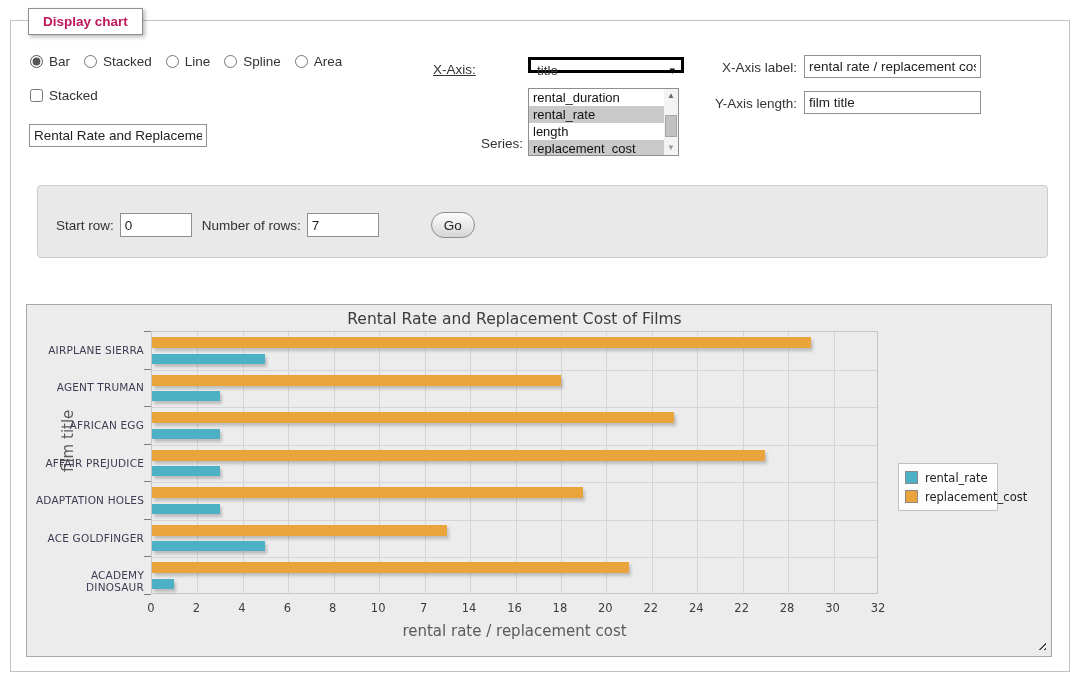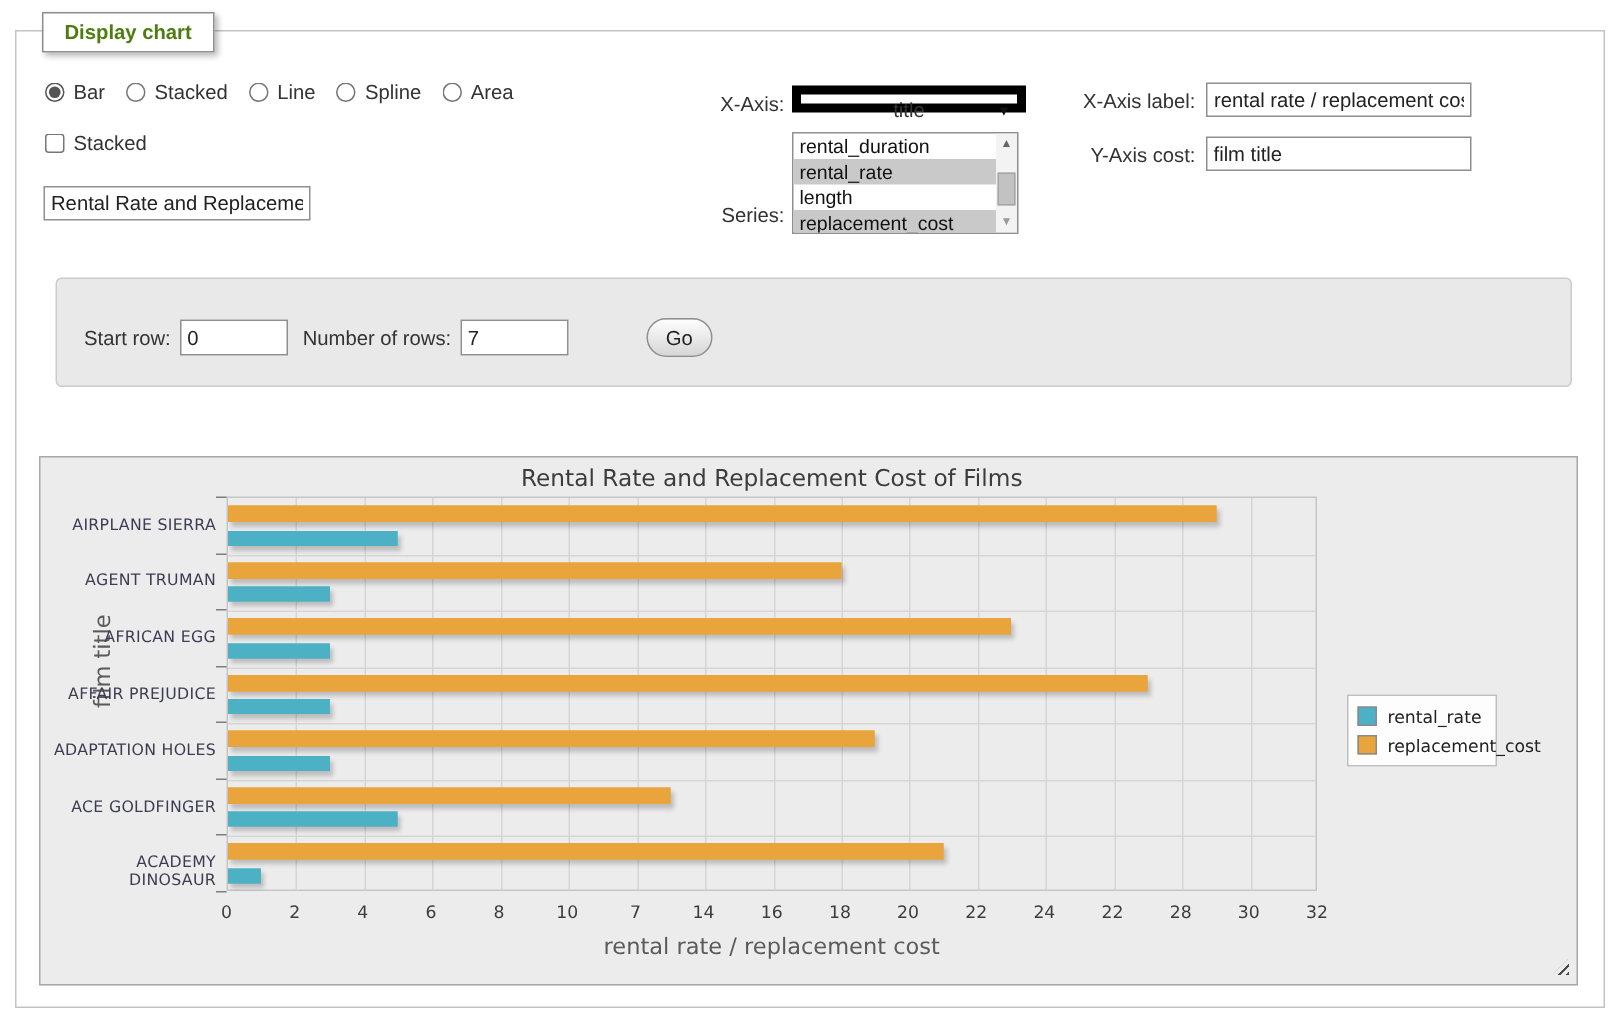--- a/index.html
+++ b/index.html
@@ -4,38 +4,38 @@
 <style>
   * { margin:0; padding:0; box-sizing:border-box; }
   html,body { background:#fff; }
   body { width:1081px; height:681px; font-family:"Liberation Sans", sans-serif; color:#333; overflow:hidden; }
   #page { position:relative; width:1081px; height:681px; }
 
   
   .outer-fieldset { position:absolute; left:10px; top:20px; width:1060px; height:652px;
     border:1px solid #c3c3c3; background:#fff; }
   .legend-box { position:absolute; left:28px; top:8px; background:#fff; border:1px solid #8e8e8e;
-    padding:5px 14px; font-size:13.5px; font-weight:bold; color:#4d7c0f;
+    padding:5px 14px; font-size:13.5px; font-weight:bold; color:#be185d;
     box-shadow:2px 2px 4px rgba(0,0,0,0.28); z-index:5; }
 
   label, .lbl { font-size:13.5px; color:#333; }
   input[type=text] { border:1px solid #8f8f8f; background:#fff; font-size:13.5px;
     font-family:"Liberation Sans",sans-serif; padding:2px 4px; color:#222; }
 
   
   .radio-row { position:absolute; left:30px; top:54px; display:flex; align-items:center; gap:6px; }
   .radio-row label { margin-right:8px; }
   input[type=radio], input[type=checkbox] { width:13px; height:13px; accent-color:#555; }
   .stacked-row { position:absolute; left:30px; top:88px; display:flex; align-items:center; gap:6px; }
   .title-input { position:absolute; left:29px; top:124px; width:178px; height:23px; }
 
   
-  .xaxis-label { position:absolute; left:433px; top:62px; width:90px; text-align:right; }
+  .xaxis-label { position:absolute; left:433px; top:62px; width:90px; text-align:left;text-decoration:underline; }
   .xaxis-select { position:absolute; left:528px; top:57px; width:156px; height:16px;
-    border:6px solid #000000; background:#fff; font-size:13.5px; padding:3px 6px;text-align:center; }
+    border:3px solid #000000; background:#fff; font-size:13.5px; padding:3px 6px; }
   .xaxis-select .arrow { position:absolute; right:6px; top:4px; font-size:11px; color:#111; }
   .series-label { position:absolute; left:433px; top:136px; width:90px; text-align:right; }
   .series-list { position:absolute; left:528px; top:88px; width:151px; height:68px;
     border:1px solid #8f8f8f; background:#fff; overflow:hidden; }
   .series-opt { height:17px; line-height:17px; font-size:13px; padding-left:4px; color:#111;
     white-space:nowrap; }
   .series-opt.sel { background:#c9c9c9; }
   .fake-scroll { position:absolute; right:0; top:0; width:14px; height:66px; background:#f3f3f3; }
   .fake-scroll .up, .fake-scroll .down { position:absolute; left:0; width:14px; height:14px;
     text-align:center; font-size:8px; color:#666; line-height:14px; }
@@ -127,21 +127,21 @@
       </div>
     <div class="fake-scroll">
       <div class="up">▲</div>
       <div class="thumb"></div>
       <div class="down">▼</div>
     </div>
   </div>
 
   <div class="lbl axis-lab-text xal-text">X-Axis label:</div>
   <input type="text" class="xal-input" value="rental rate / replacement cost" style="">
-  <div class="lbl axis-lab-text yal-text">Y-Axis cost:</div>
+  <div class="lbl axis-lab-text yal-text">Y-Axis length:</div>
   <input type="text" class="yal-input" value="film title" style="">
 
   <div class="row-panel">
     <div class="inner">
       <span class="lbl">Start row:</span>
       <input type="text" class="start-input" value="0" style="">
       <span class="lbl">Number of rows:</span>
       <input type="text" class="nrows-input" value="7" style="">
       <button class="go-btn">Go</button>
     </div>

